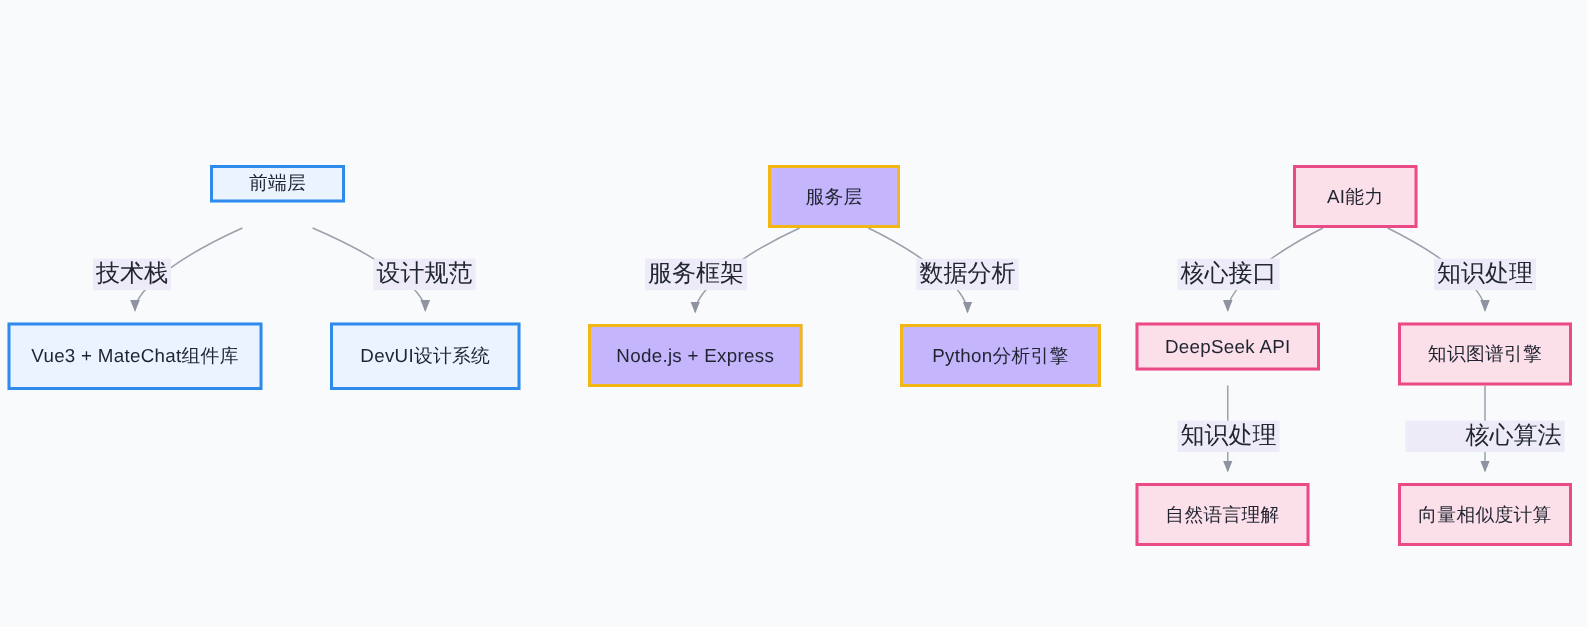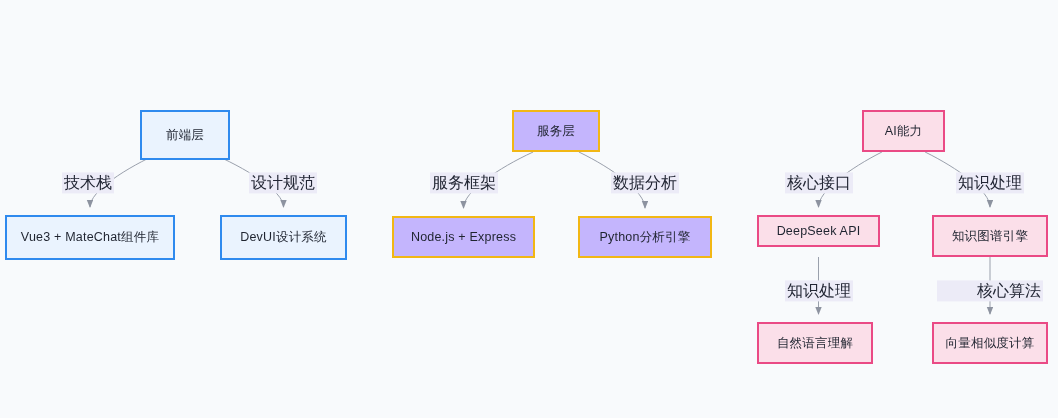--- a/index.html
+++ b/index.html
@@ -85,36 +85,36 @@
         <path d="M 533.12 152 C 498.31 168, 463.5 191.68, 463.5 208" fill="none" stroke="#9aa0ac" stroke-width="1" marker-end="url(#arrowhead)"></path>
         <path d="M 578.88 152 C 611.94 168, 645 191.68, 645 208" fill="none" stroke="#9aa0ac" stroke-width="1" marker-end="url(#arrowhead)"></path>
         <path d="M 881.92 152 C 850.21 168, 818.5 191.06, 818.5 207" fill="none" stroke="#9aa0ac" stroke-width="1" marker-end="url(#arrowhead)"></path>
         <path d="M 925.08 152 C 957.54 168, 990 191.06, 990 207" fill="none" stroke="#9aa0ac" stroke-width="1" marker-end="url(#arrowhead)"></path>
         <path d="M 818.5 257 L 818.5 314" fill="none" stroke="#9aa0ac" stroke-width="1" marker-end="url(#arrowhead)"></path>
         <path d="M 990 257 L 990 314" fill="none" stroke="#9aa0ac" stroke-width="1" marker-end="url(#arrowhead)"></path>
       </g>
   </svg>
 
   <div id="nodes-layer">
-      <div class="node blue" style="left: 140px; top: 110px; width: 90px; height: 50px;">
+      <div class="node blue" style="left: 140px; top: 110px; width: 90px; height: 25px;">
         <span>前端层</span>
       </div>
       <div class="node blue" style="left: 5px; top: 215px; width: 170px; height: 45px;">
         <span>Vue3 + MateChat组件库</span>
       </div>
       <div class="node blue" style="left: 220px; top: 215px; width: 127px; height: 45px;">
         <span>DevUI设计系统</span>
       </div>
       <div class="node yellow" style="left: 512px; top: 110px; width: 88px; height: 42px;">
         <span>服务层</span>
       </div>
       <div class="node yellow" style="left: 392px; top: 216px; width: 143px; height: 42px;">
         <span>Node.js + Express</span>
       </div>
-      <div class="node yellow" style="left: 578px; top: 216px; width: 134px; height: 42px;">
+      <div class="node yellow" style="left: 600px; top: 216px; width: 134px; height: 42px;">
         <span>Python分析引擎</span>
       </div>
       <div class="node pink" style="left: 862px; top: 110px; width: 83px; height: 42px;">
         <span>AI能力</span>
       </div>
       <div class="node pink" style="left: 757px; top: 215px; width: 123px; height: 32px;">
         <span>DeepSeek API</span>
       </div>
       <div class="node pink" style="left: 932px; top: 215px; width: 116px; height: 42px;">
         <span>知识图谱引擎</span>

